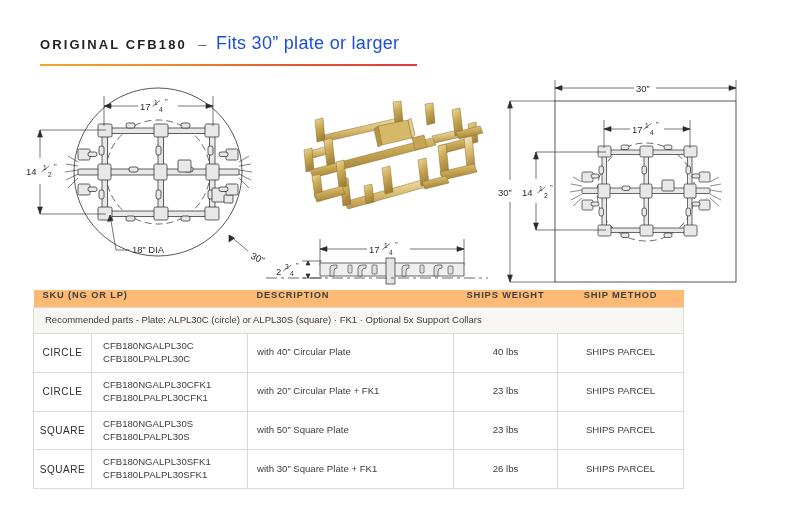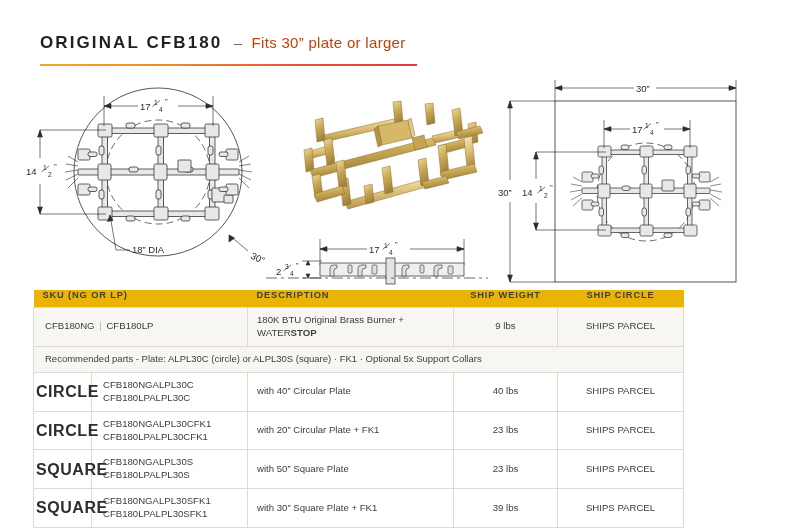--- a/index.html
+++ b/index.html
@@ -11,33 +11,33 @@
     font-family: "Liberation Sans", sans-serif;
     color: #3c3c3c;
     position: relative;
     overflow: hidden;
   }
 
   
   #header { position: absolute; left: 40px; top: 33px; width: 660px; }
   #title-line { white-space: nowrap; }
   .title-main {
-    font-size: 17px;
+    font-size: 13px;
     font-weight: bold;
     letter-spacing: 2.1px;
     color: #231f20;
   }
   .title-dash {
     font-size: 15px;
     color: #6d6d6d;
     margin: 0 5px 0 7px;
   }
   .title-sub {
-    font-size: 15px;
-    color: #c2410c;
+    font-size: 18px;
+    color: #1d4ed8;
     letter-spacing: 0.3px;
   }
   #title-rule {
     position: absolute;
     left: 40px;
     top: 64px;
     width: 377px;
     height: 2px;
     background: linear-gradient(to right, #f0a830 0%, #ec8a2c 35%, #e35236 70%, #e03a42 100%);
   }
@@ -63,40 +63,40 @@
   table { border-collapse: collapse; width: 100%; table-layout: fixed; }
 
   thead th {
     font-size: 9.3px;
     font-weight: bold;
     letter-spacing: 0.85px;
     color: #3f3f3f;
     text-align: left;
     padding: 0 0 7px 9px;
     border: none;
-    background: #eab308;
+    background: #fdba74;
     vertical-align: bottom;
   }
   th.c-ctr { text-align: center; padding-left: 0; }
 
   tbody td {
     border: 1px solid #dddad4;
     font-size: 9.6px;
     color: #3c3c3c;
     padding: 6px 9px;
     vertical-align: middle;
     background: #ffffff;
     line-height: 1.35;
   }
   tr.shaded td { background: #f7f6f3; }
   td.ctr { text-align: center; }
   td.cat {
     text-align: center;
-    font-weight: bold;
-    font-size: 16px;
+    font-weight: normal;
+    font-size: 10px;
     letter-spacing: 0.55px;
     color: #2d2d2d;
     padding: 6px 2px;
     margin-top: 12px;
   }
   td.sku { padding-left: 11px; }
   td.note { font-size: 9.5px; padding: 6px 11px; }
   .sku-line { display: block; }
   .sku-sep { color: #b9b5ad; padding: 0 2px; }
   .bold { font-weight: bold; }
@@ -440,39 +440,26 @@
       <col style="width:58px">
       <col style="width:156px">
       <col style="width:206px">
       <col style="width:104px">
       <col style="width:126px">
     </colgroup>
     <thead>
       <tr>
         <th colspan="2">SKU (NG OR LP)</th>
         <th>DESCRIPTION</th>
-        <th class="c-ctr">SHIP WEIGHT</th>
-        <th class="c-ctr">SHIP CIRCLE</th>
+        <th class="c-ctr">SHIPS WEIGHT</th>
+        <th class="c-ctr">SHIP METHOD</th>
       </tr>
     </thead>
     <tbody>
 
-      <tr class="shaded">
-        <td colspan="2" class="sku">
-          <span>CFB180NG</span>
-          <span class="sku-sep">|</span>
-          <span>CFB180LP</span>
-        </td>
-        <td>
-          <span class="sku-line">180K BTU Original Brass Burner +</span>
-          <span class="sku-line"><span>WATER</span><span class="bold">STOP</span></span>
-        </td>
-        <td class="ctr">9 lbs</td>
-        <td class="ctr">SHIPS PARCEL</td>
-      </tr>
 
       <tr class="shaded">
         <td colspan="5" class="note">Recommended parts - Plate: ALPL30C (circle) or ALPL30S (square)  ·  FK1  ·  Optional 5x Support Collars</td>
       </tr>
 
       <tr>
         <td class="cat">CIRCLE</td>
         <td class="sku">
           <span class="sku-line">CFB180NGALPL30C</span>
           <span class="sku-line">CFB180LPALPL30C</span>
@@ -501,18 +488,18 @@
         <td class="ctr">23 lbs</td>
         <td class="ctr">SHIPS PARCEL</td>
       </tr>
       <tr>
         <td class="cat">SQUARE</td>
         <td class="sku">
           <span class="sku-line">CFB180NGALPL30SFK1</span>
           <span class="sku-line">CFB180LPALPL30SFK1</span>
         </td>
         <td>with 30” Square Plate + FK1</td>
-        <td class="ctr">39 lbs</td>
+        <td class="ctr">26 lbs</td>
         <td class="ctr">SHIPS PARCEL</td>
       </tr>
     </tbody>
   </table>
 </div>
 
 </body></html>

